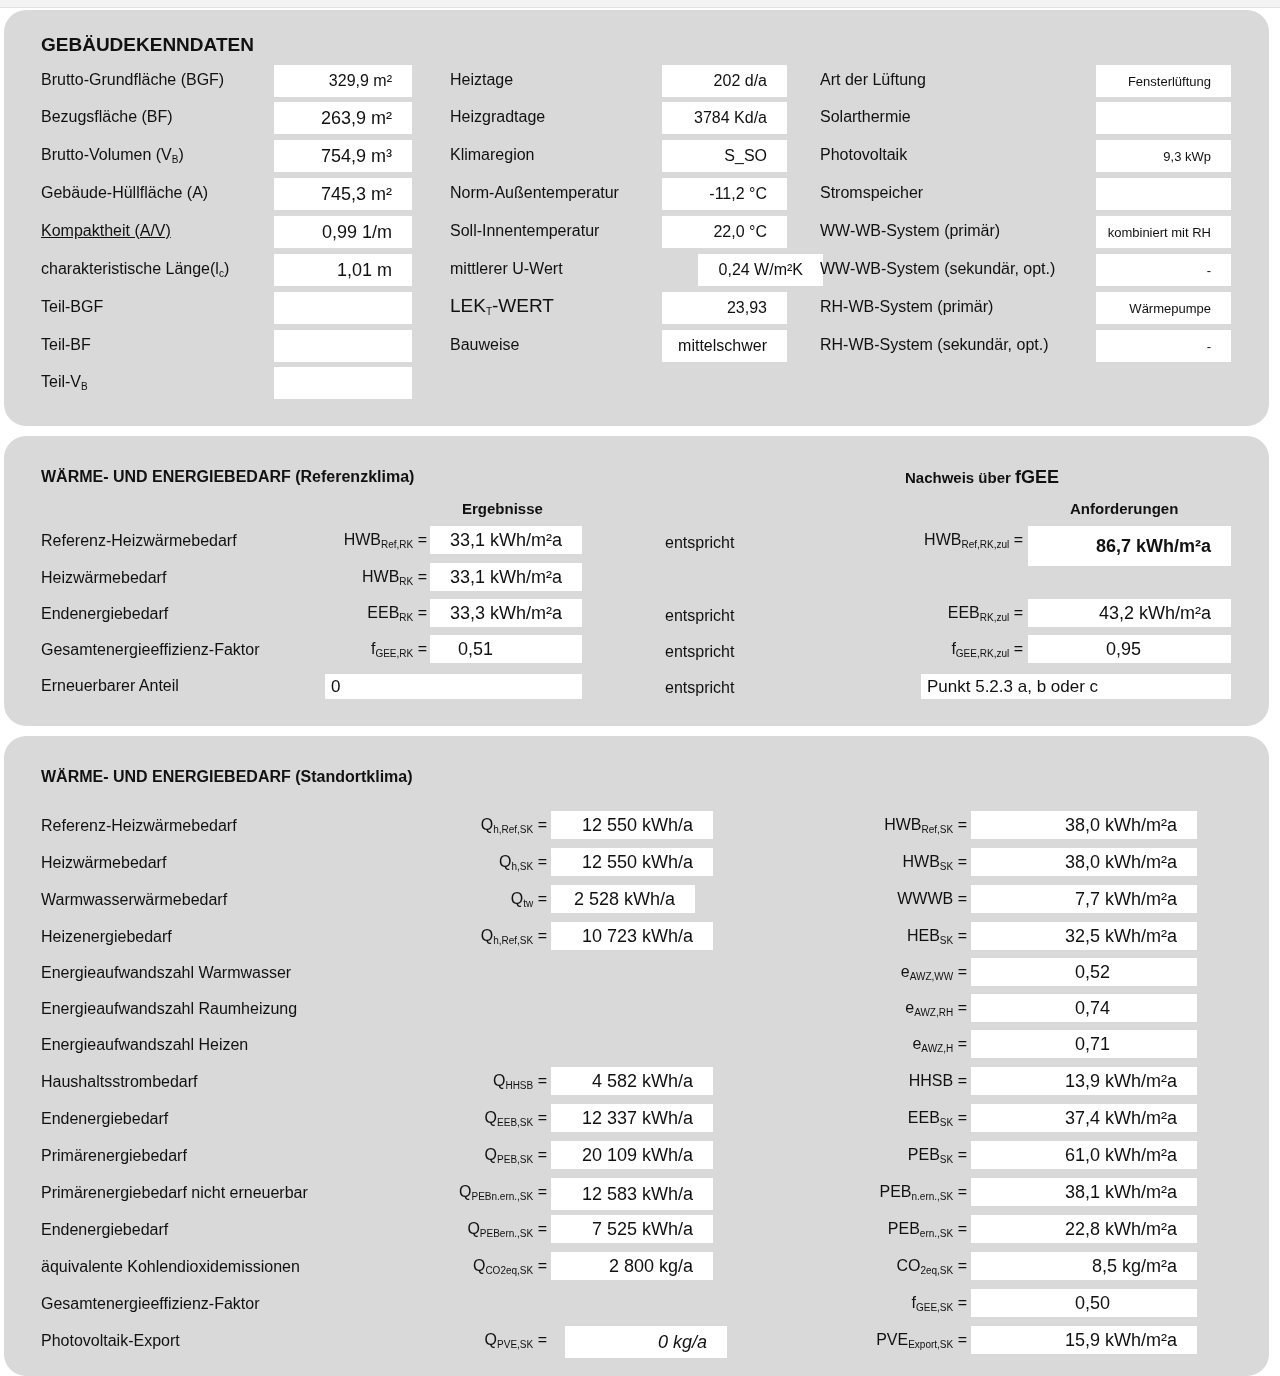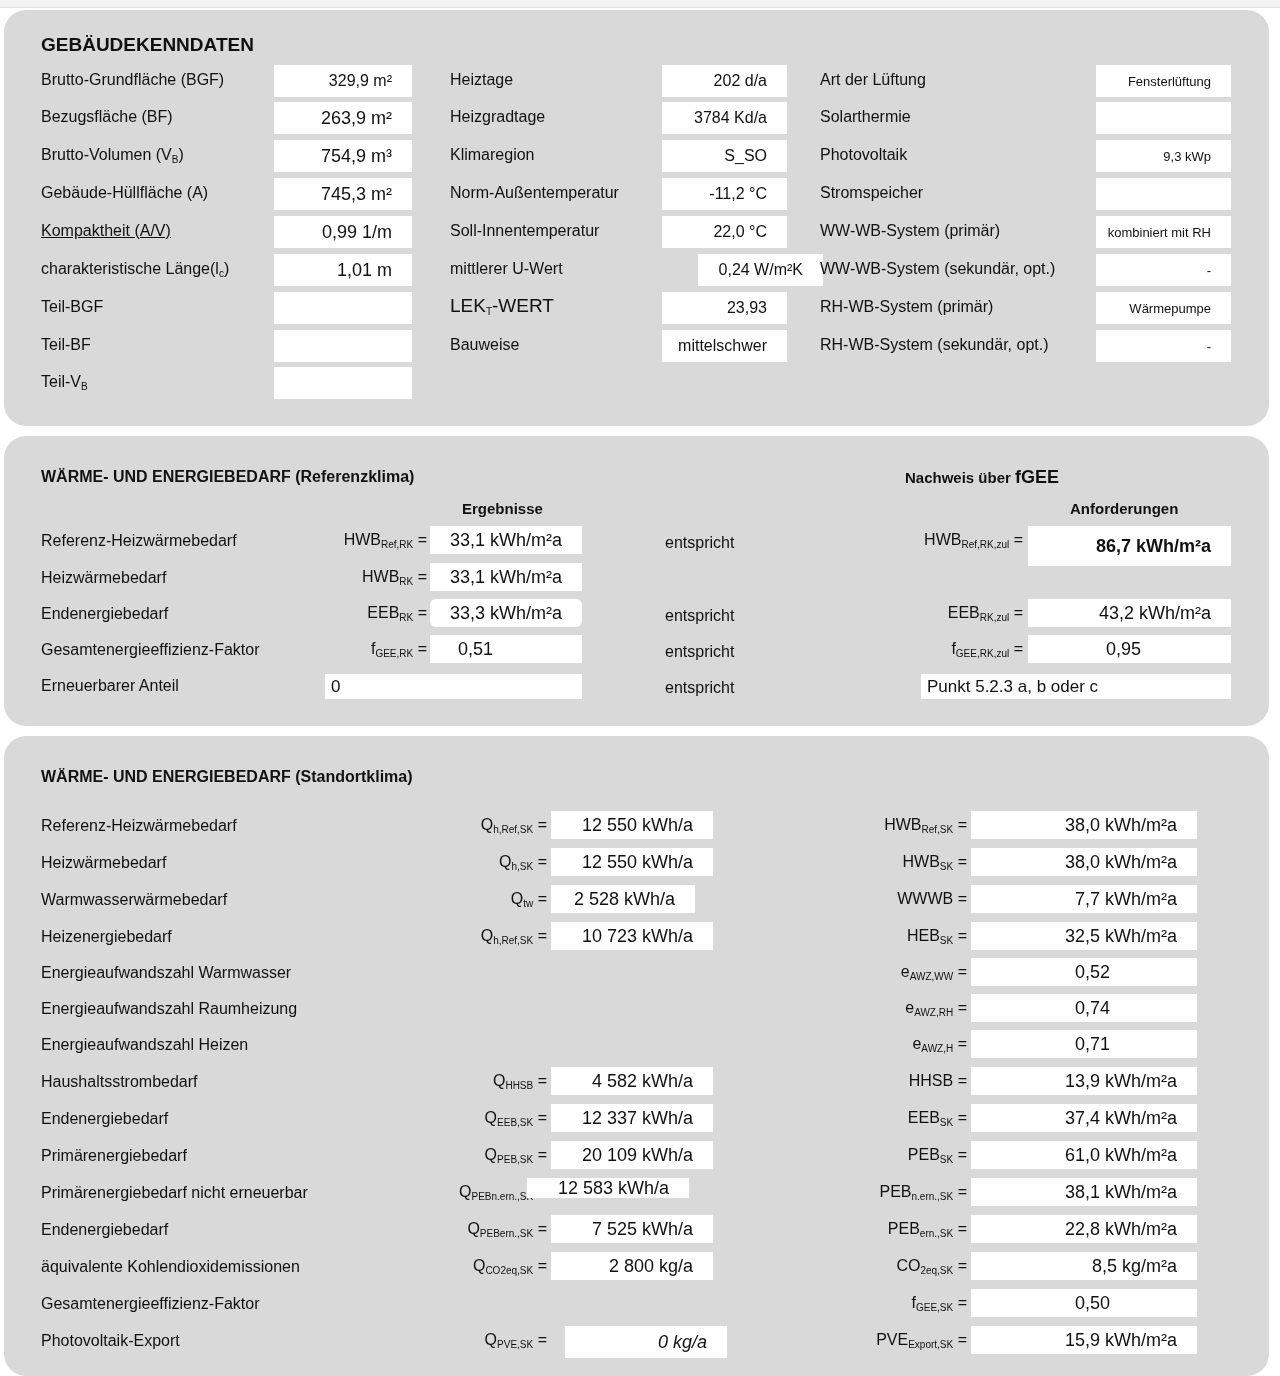--- a/index.html
+++ b/index.html
@@ -96,21 +96,21 @@
       <div class="sym" style="right:842px; top:95px;"><span>HWB</span><sub>Ref,RK</sub><span> =</span></div>
       <div class="box big" style="left:426px; top:90px; width:152px; height:28px;">33,1 kWh/m²a</div>
       <div class="abs lbl" style="left:661px; top:98px;">entspricht</div>
       <div class="sym" style="right:246px; top:95px;"><span>HWB</span><sub>Ref,RK,zul</sub><span> =</span></div>
       <div class="box big" style="left:1024px; top:90px; width:203px; height:40px;font-weight:bold;">86,7 kWh/m²a</div>
       <div class="abs lbl" style="left:37px; top:133px;">Heizwärmebedarf</div>
       <div class="sym" style="right:842px; top:132px;"><span>HWB</span><sub>RK</sub><span> =</span></div>
       <div class="box big" style="left:426px; top:127px; width:152px; height:28px;">33,1 kWh/m²a</div>
       <div class="abs lbl" style="left:37px; top:169px;">Endenergiebedarf</div>
       <div class="sym" style="right:842px; top:168px;"><span>EEB</span><sub>RK</sub><span> =</span></div>
-      <div class="box big" style="left:426px; top:163px; width:152px; height:28px;border-radius:6px;">33,3 kWh/m²a</div>
+      <div class="box big" style="left:426px; top:163px; width:152px; height:28px;">33,3 kWh/m²a</div>
       <div class="abs lbl" style="left:661px; top:171px;">entspricht</div>
       <div class="sym" style="right:246px; top:168px;"><span>EEB</span><sub>RK,zul</sub><span> =</span></div>
       <div class="box big" style="left:1024px; top:163px; width:203px; height:28px;">43,2 kWh/m²a</div>
       <div class="abs lbl" style="left:37px; top:205px;">Gesamtenergieeffizienz-Faktor</div>
       <div class="sym" style="right:842px; top:204px;"><span>f</span><sub>GEE,RK</sub><span> =</span></div>
       <div class="box left" style="left:426px; top:199px; width:152px; height:28px; font-size:18px; padding-left:28px;">0,51</div>
       <div class="abs lbl" style="left:661px; top:207px;">entspricht</div>
       <div class="sym" style="right:246px; top:204px;"><span>f</span><sub>GEE,RK,zul</sub><span> =</span></div>
       <div class="box left" style="left:1024px; top:199px; width:203px; height:28px; font-size:18px; padding-left:78px;">0,95</div>
       <div class="abs lbl" style="left:37px; top:241px;">Erneuerbarer Anteil</div>
@@ -162,21 +162,21 @@
       <div class="box big" style="left:547px; top:368px; width:162px; height:28px;">12 337 kWh/a</div>
       <div class="sym" style="right:302px; top:373px;"><span>EEB</span><sub>SK</sub><span> =</span></div>
       <div class="box big" style="left:967px; top:368px; width:226px; height:28px;">37,4 kWh/m²a</div>
       <div class="abs lbl" style="left:37px; top:411px;">Primärenergiebedarf</div>
       <div class="sym" style="right:722px; top:410px;"><span>Q</span><sub>PEB,SK</sub><span> =</span></div>
       <div class="box big" style="left:547px; top:405px; width:162px; height:28px;">20 109 kWh/a</div>
       <div class="sym" style="right:302px; top:410px;"><span>PEB</span><sub>SK</sub><span> =</span></div>
       <div class="box big" style="left:967px; top:405px; width:226px; height:28px;">61,0 kWh/m²a</div>
       <div class="abs lbl" style="left:37px; top:448px;">Primärenergiebedarf nicht erneuerbar</div>
       <div class="sym" style="right:722px; top:447px;"><span>Q</span><sub>PEBn.ern.,SK</sub><span> =</span></div>
-      <div class="box big" style="left:523px; top:442px; width:162px; height:20px;">12 583 kWh/a</div>
+      <div class="box big" style="left:547px; top:442px; width:162px; height:32px;">12 583 kWh/a</div>
       <div class="sym" style="right:302px; top:447px;"><span>PEB</span><sub>n.ern.,SK</sub><span> =</span></div>
       <div class="box big" style="left:967px; top:442px; width:226px; height:28px;">38,1 kWh/m²a</div>
       <div class="abs lbl" style="left:37px; top:485px;">Endenergiebedarf</div>
       <div class="sym" style="right:722px; top:484px;"><span>Q</span><sub>PEBern.,SK</sub><span> =</span></div>
       <div class="box big" style="left:547px; top:479px; width:162px; height:28px;">7 525 kWh/a</div>
       <div class="sym" style="right:302px; top:484px;"><span>PEB</span><sub>ern.,SK</sub><span> =</span></div>
       <div class="box big" style="left:967px; top:479px; width:226px; height:28px;">22,8 kWh/m²a</div>
       <div class="abs lbl" style="left:37px; top:522px;">äquivalente Kohlendioxidemissionen</div>
       <div class="sym" style="right:722px; top:521px;"><span>Q</span><sub>CO2eq,SK</sub><span> =</span></div>
       <div class="box big" style="left:547px; top:516px; width:162px; height:28px;">2 800 kg/a</div>

